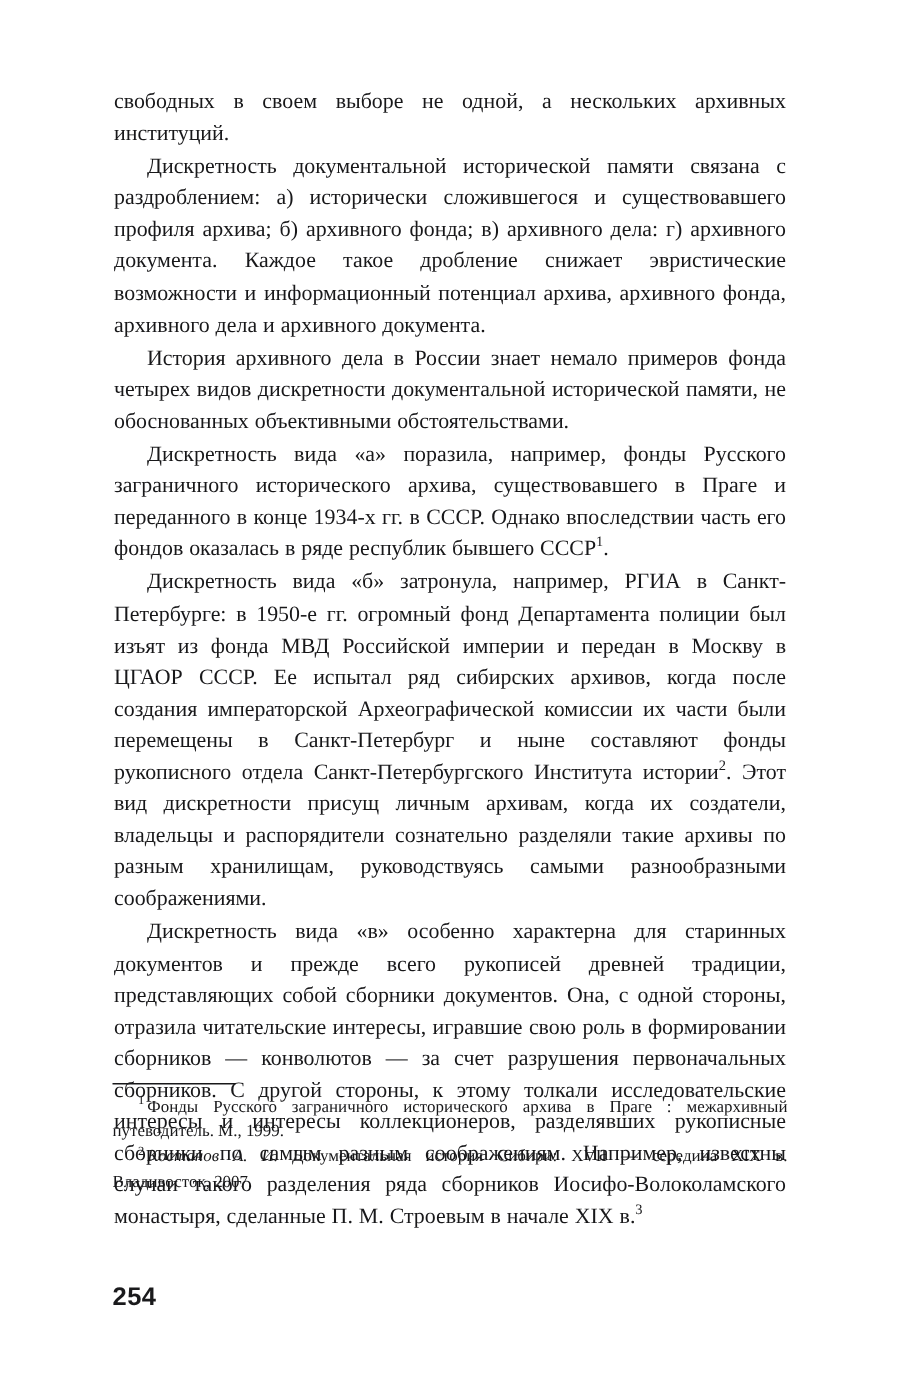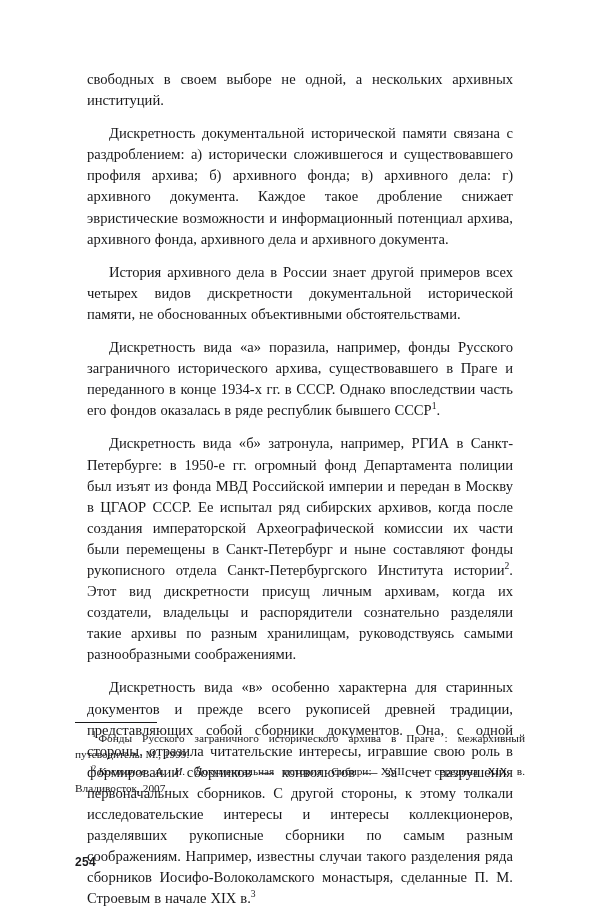--- a/index.html
+++ b/index.html
@@ -26,21 +26,21 @@
   }
 
   #text-column {
     position: absolute;
     left: 75px;
     top: 57px;
     width: 450px;
   }
 
   p.body-par {
-    margin: 12px;
+    margin: 1px;
     font-size: 14.6px;
     line-height: 21.1px;
     text-align: justify;
     text-indent: 22px;
     hyphens: manual;
     word-spacing: 0.02em;
   }
   p.body-par.no-indent {
     text-indent: 0;
   }
@@ -80,38 +80,38 @@
     line-height: 0;
     padding-right: 2px;
   }
 
   
   #folio {
     position: absolute;
     left: 75px;
     top: 855px;
     font-family: "Liberation Sans", "DejaVu Sans", sans-serif;
-    font-size: 12px;
+    font-size: 17px;
     font-weight: bold;
     letter-spacing: 0.3px;
     color: #1a1a1c;
   }
 </style>
 </head>
 <body>
 
 <div id="page">
 
   <div id="text-column">
 
     <p class="body-par no-indent">свободных в своем выборе не одной, а нескольких архивных институций.</p>
 
     <p class="body-par">Дискретность документальной исторической памяти связана с раздроблением: а) исторически сложившегося и существовавшего профиля архива; б) архивного фонда; в) архивного дела: г) архивного документа. Каждое такое дробление снижает эвристические возможности и информационный потенциал архива, архивного фонда, архивного дела и архивного документа.</p>
 
-    <p class="body-par">История архивного дела в России знает другой примеров всех четырех видов дискретности документальной исторической памяти, не обоснованных объективными обстоятельствами.</p>
+    <p class="body-par">История архивного дела в России знает немало примеров фонда четырех видов дискретности документальной исторической памяти, не обоснованных объективными обстоятельствами.</p>
 
     <p class="body-par"><span>Дискретность вида «а» поразила, например, фонды Русского заграничного исторического архива, существовавшего в Праге и переданного в конце 1934-х гг. в СССР. Однако впоследствии часть его фондов оказалась в ряде республик бывшего СССР</span><sup class="fn-ref">1</sup><span>.</span></p>
 
     <p class="body-par"><span>Дискретность вида «б» затронула, например, РГИА в Санкт-Петербурге: в 1950-е гг. огромный фонд Департамента полиции был изъят из фонда МВД Российской империи и передан в Москву в ЦГАОР СССР. Ее испытал ряд сибирских архивов, когда после создания императорской Археографической комиссии их части были перемещены в Санкт-Петербург и ныне составляют фонды рукописного отдела Санкт-Петербургского Института истории</span><sup class="fn-ref">2</sup><span>. Этот вид дискретности присущ личным архивам, когда их создатели, владельцы и распорядители сознательно разделяли такие архивы по разным хранилищам, руководствуясь самыми разнообразными соображениями.</span></p>
 
     <p class="body-par"><span>Дискретность вида «в» особенно характерна для старинных документов и прежде всего рукописей древней традиции, представляющих собой сборники документов. Она, с одной стороны, отразила читательские интересы, игравшие свою роль в формировании сборников — конволютов — за счет разрушения первоначальных сборников. С другой стороны, к этому толкали исследовательские интересы и интересы коллекционеров, разделявших рукописные сборники по самым разным соображениям. Например, известны случаи такого разделения ряда сборников Иосифо-Волоколамского монастыря, сделанные П. М. Строевым в начале XIX в.</span><sup class="fn-ref">3</sup><span></span></p>
 
 
   </div>
 

